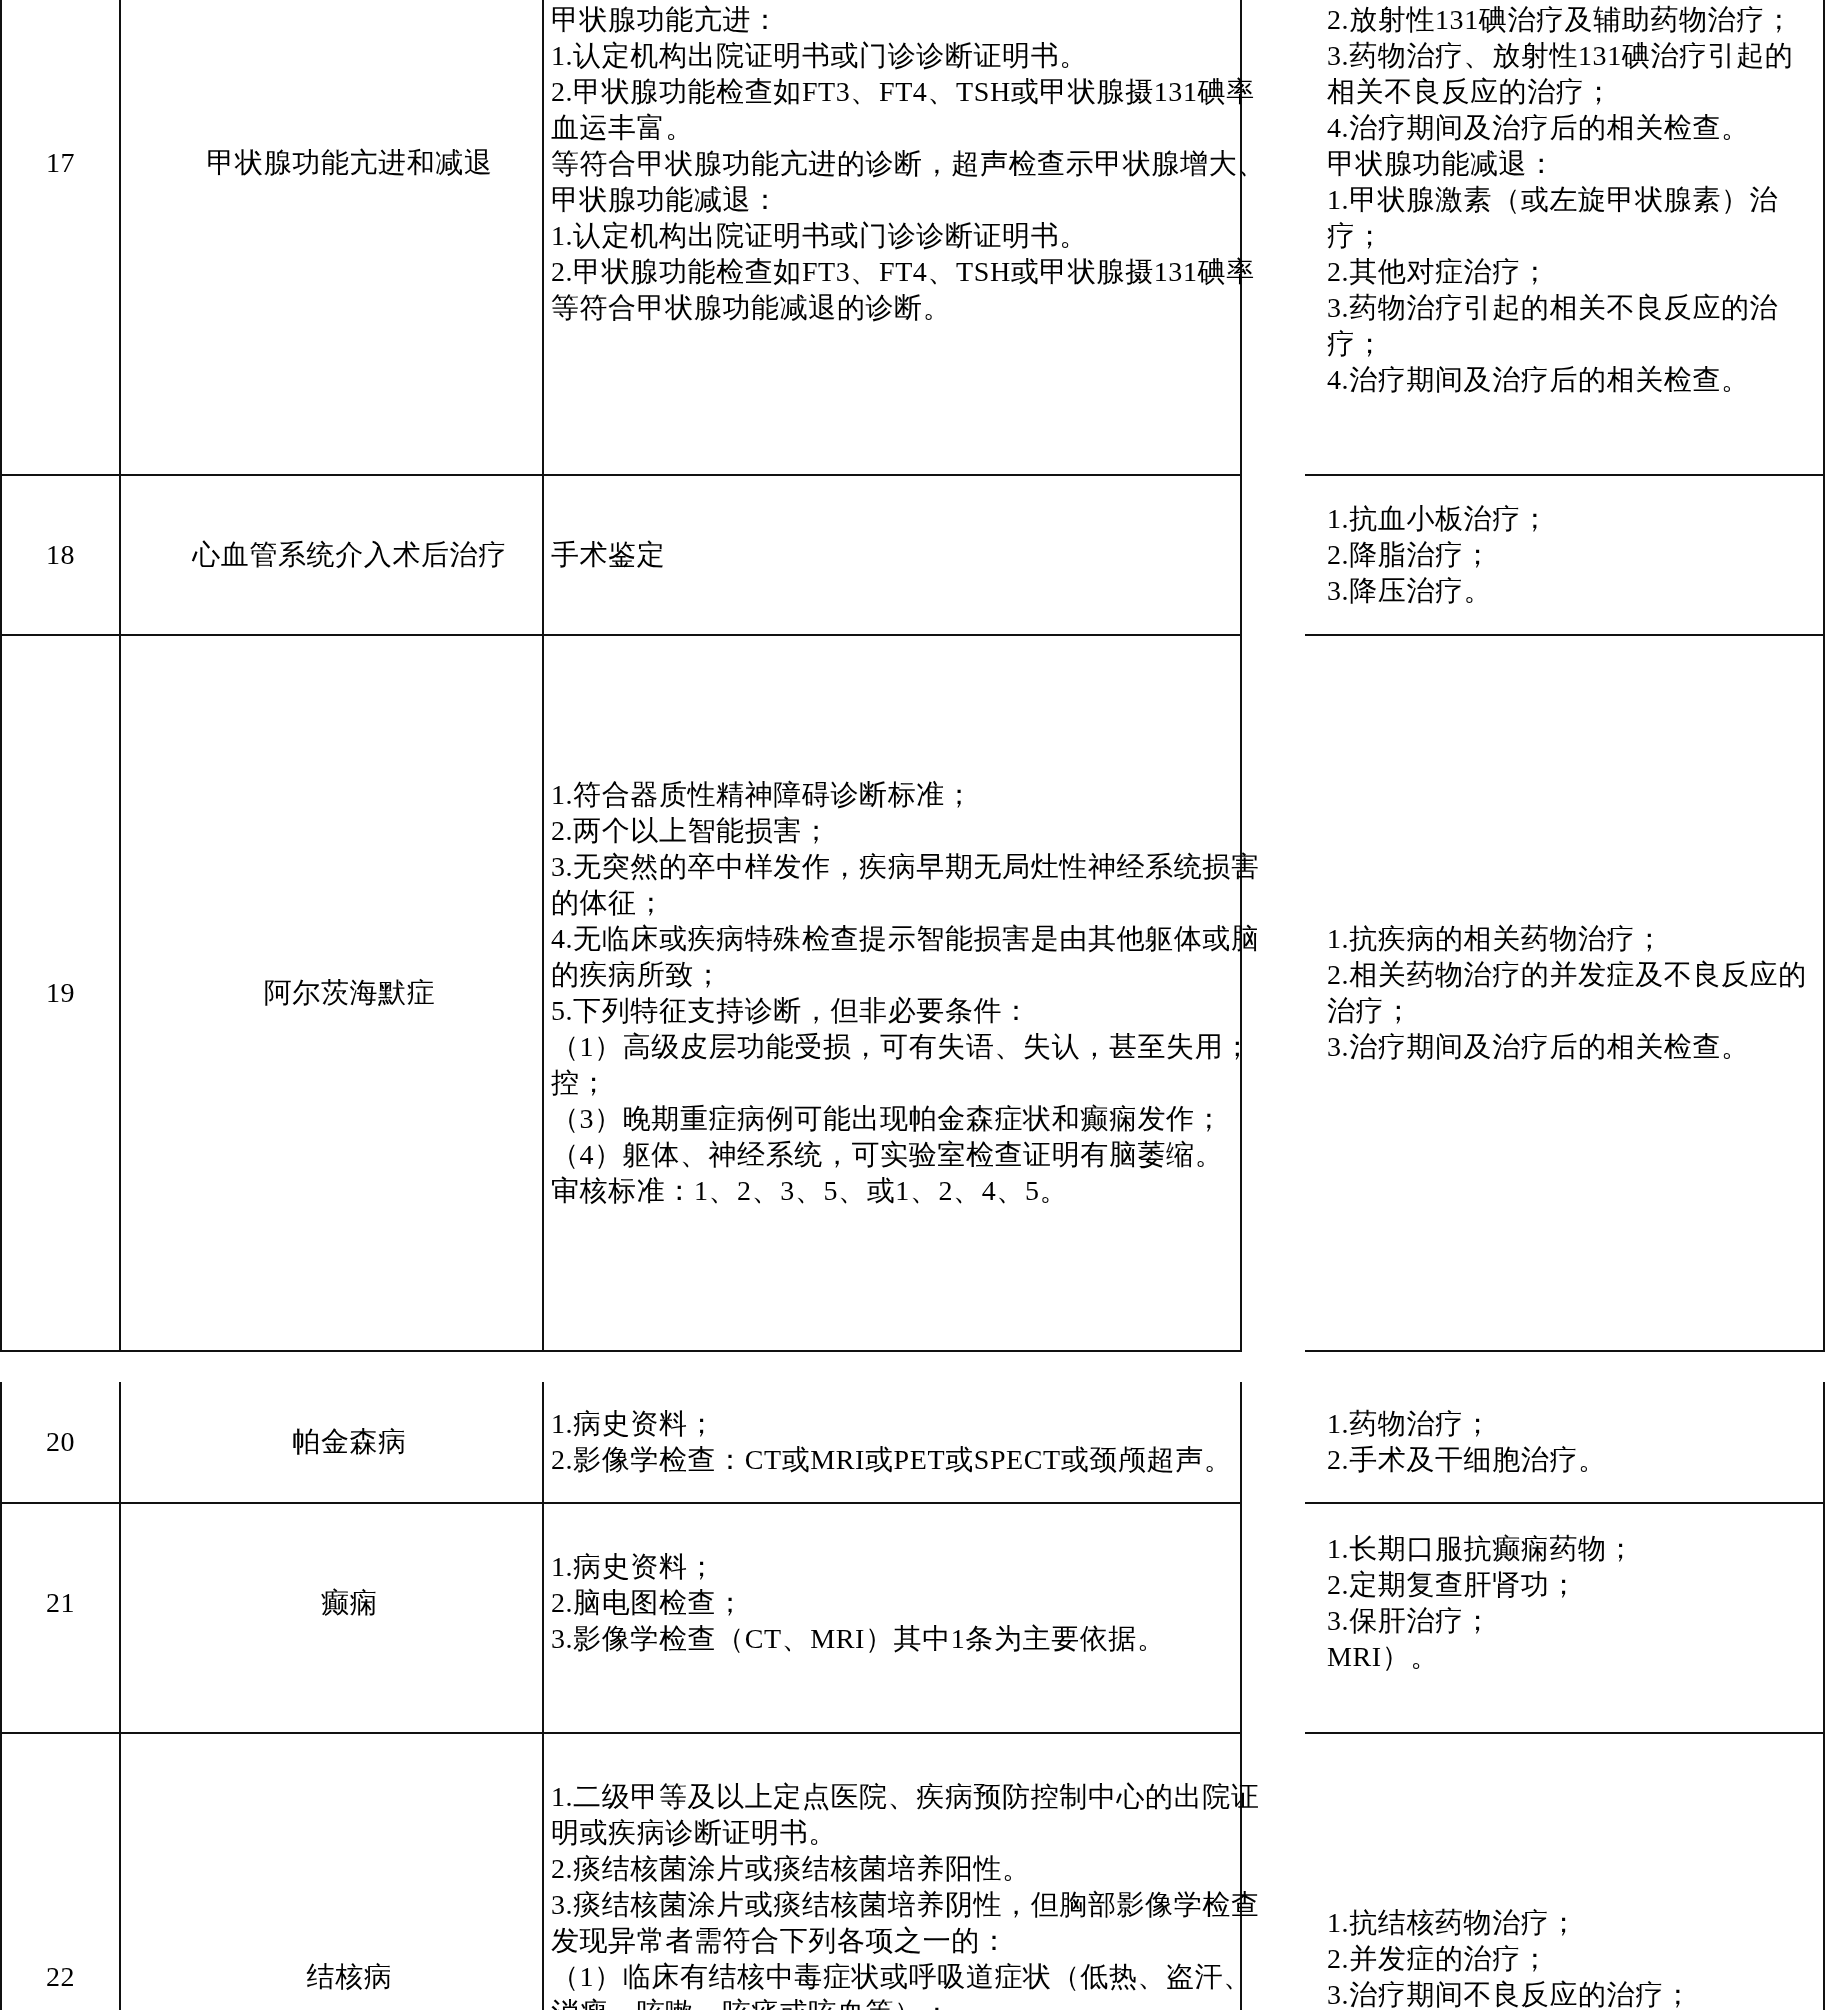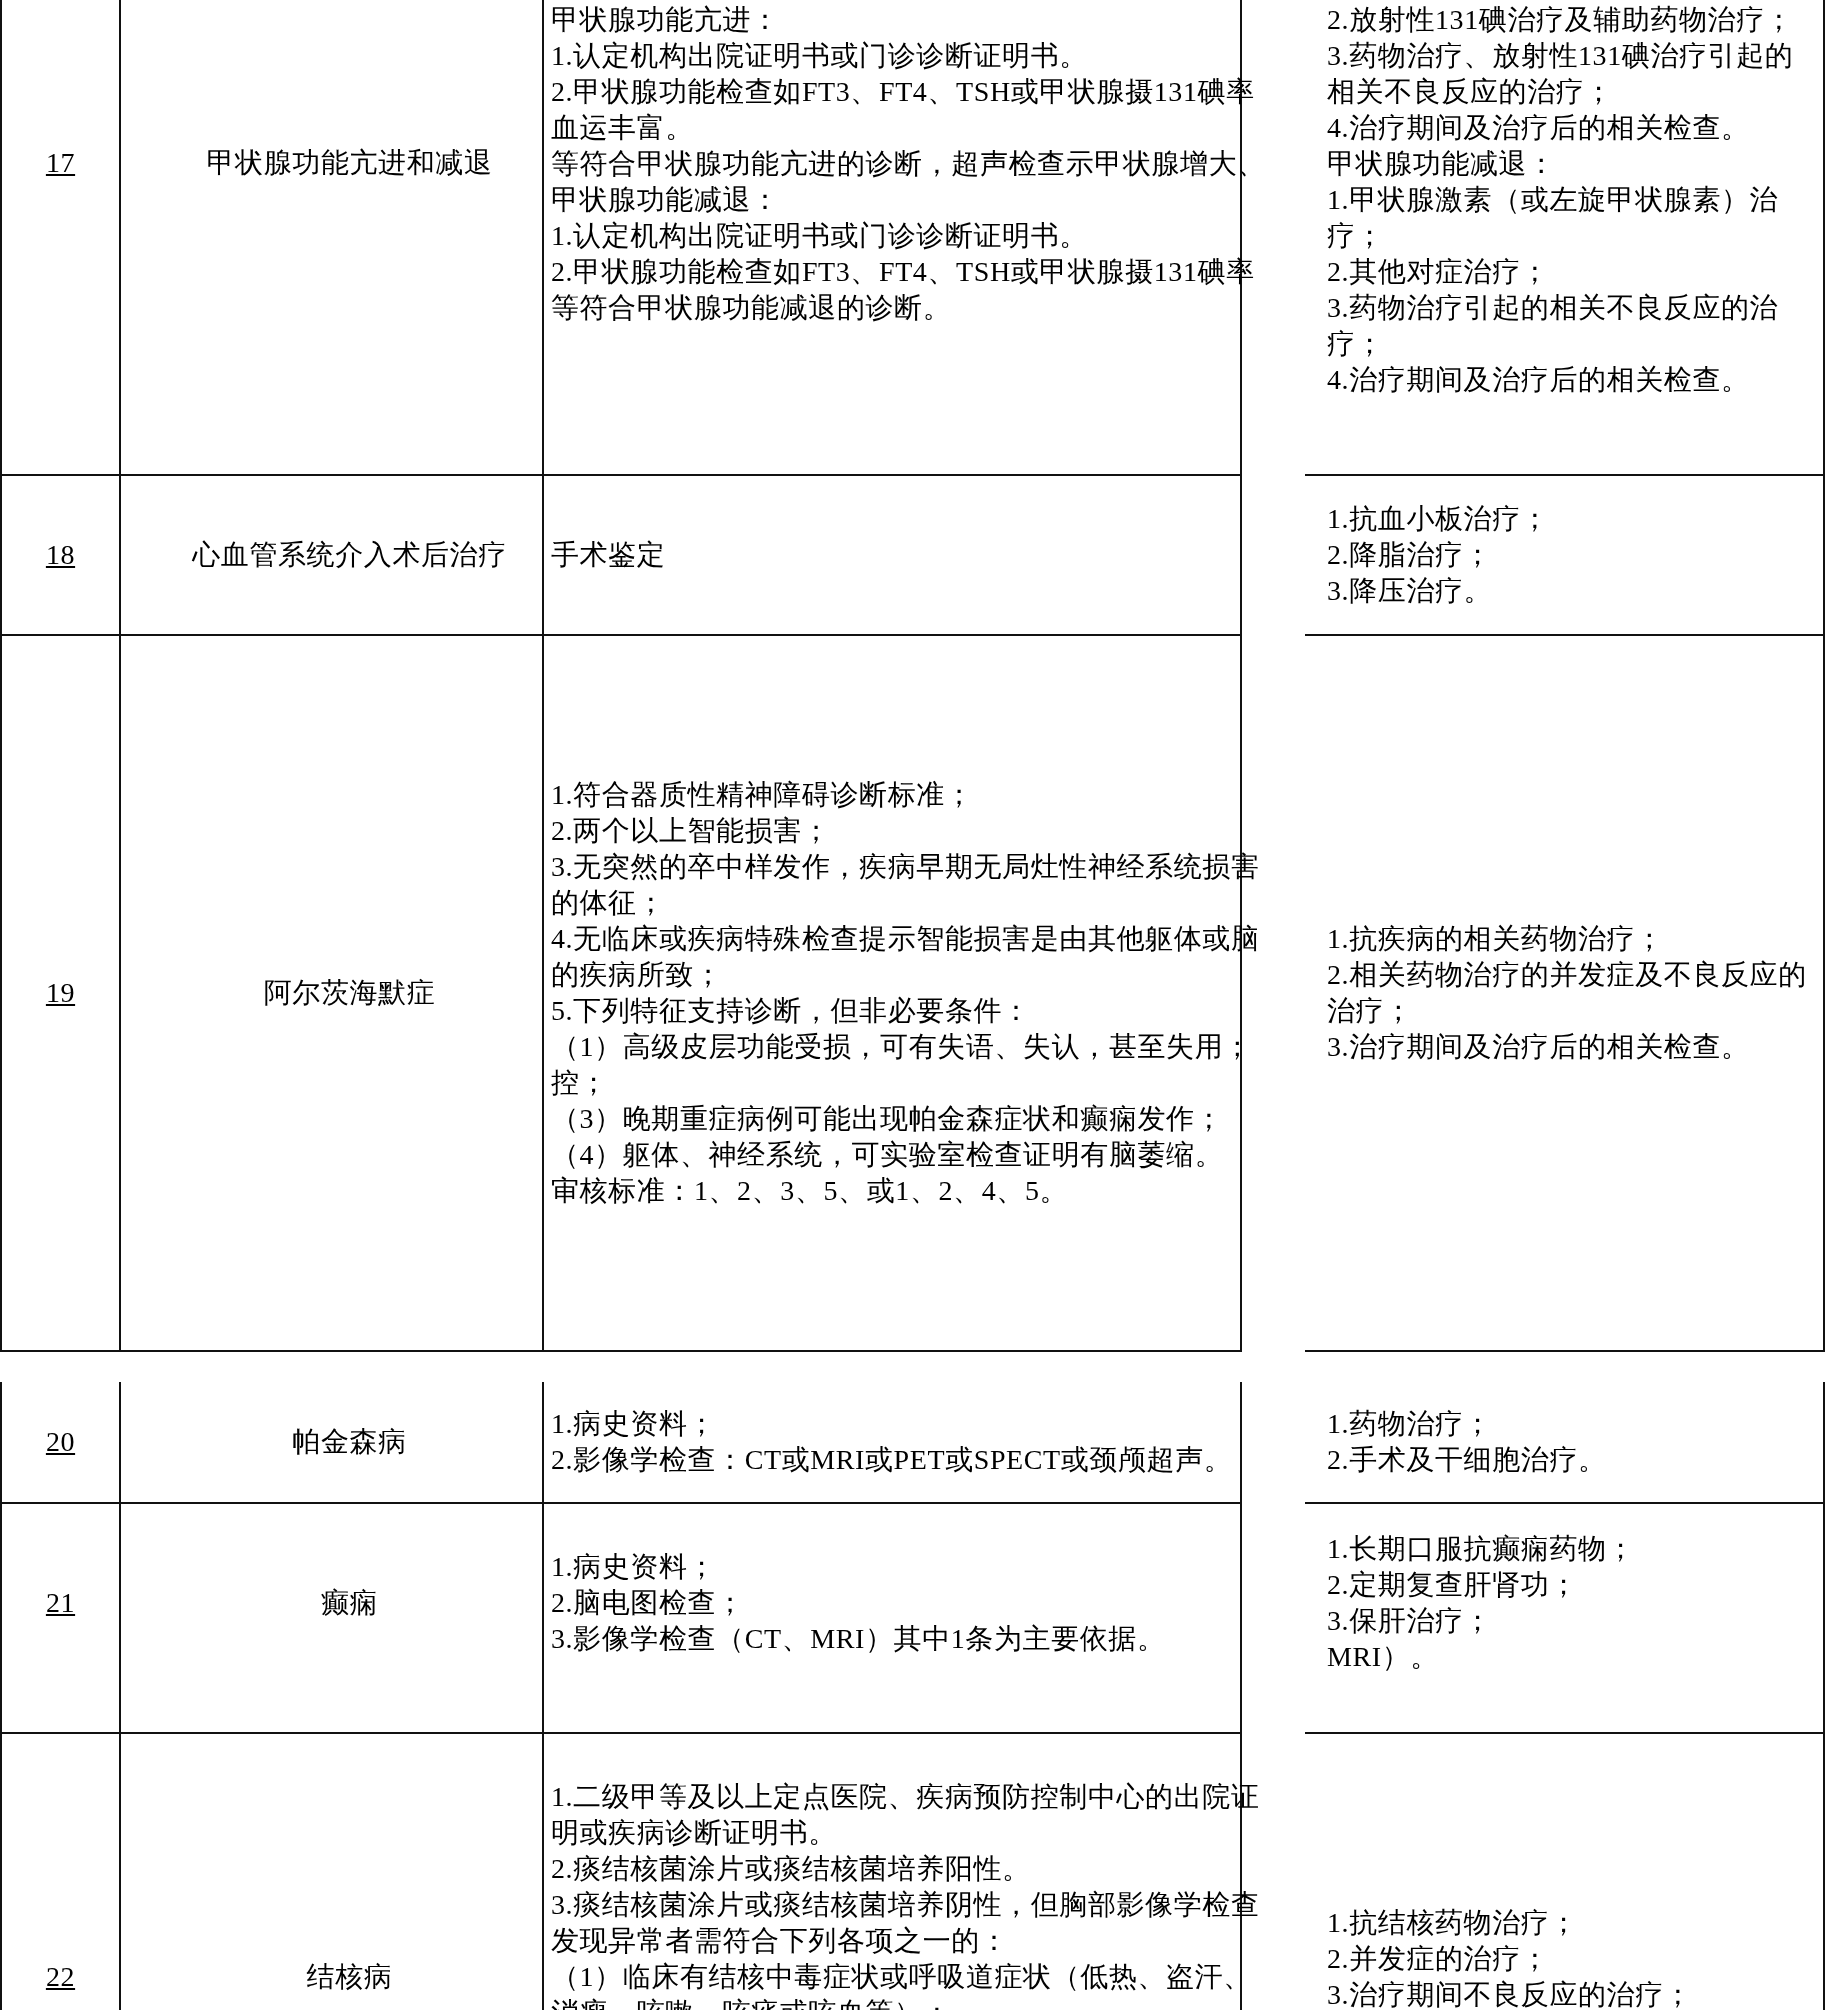--- a/index.html
+++ b/index.html
@@ -20,21 +20,21 @@
       position: absolute;
       top: 0;
       height: 100%;
       box-sizing: border-box;
       border-right: 2px solid #111111;
       border-bottom: 2px solid #111111;
       display: flex;
       align-items: center;
       overflow: visible;
     }
-    .c1 { left: 0; width: 121px; border-left: 2px solid #111111; justify-content: center; text-decoration: underline; }
+    .c1 { left: 0; width: 121px; border-left: 2px solid #111111; justify-content: center; }
     .c2 { left: 121px; width: 423px; justify-content: center; padding-left: 36px; }
     .c3 { left: 544px; width: 698px; padding-left: 6.9px; }
     .c4 { left: 1305px; width: 520px; padding-left: 22px; }
     .lines { white-space: nowrap; }
     .line { display: block; white-space: nowrap; }
 
     
     .r17 { top: 0; height: 476px; }
     .r18 { top: 476px; height: 160px; }
     .r19 { top: 636px; height: 716px; }

